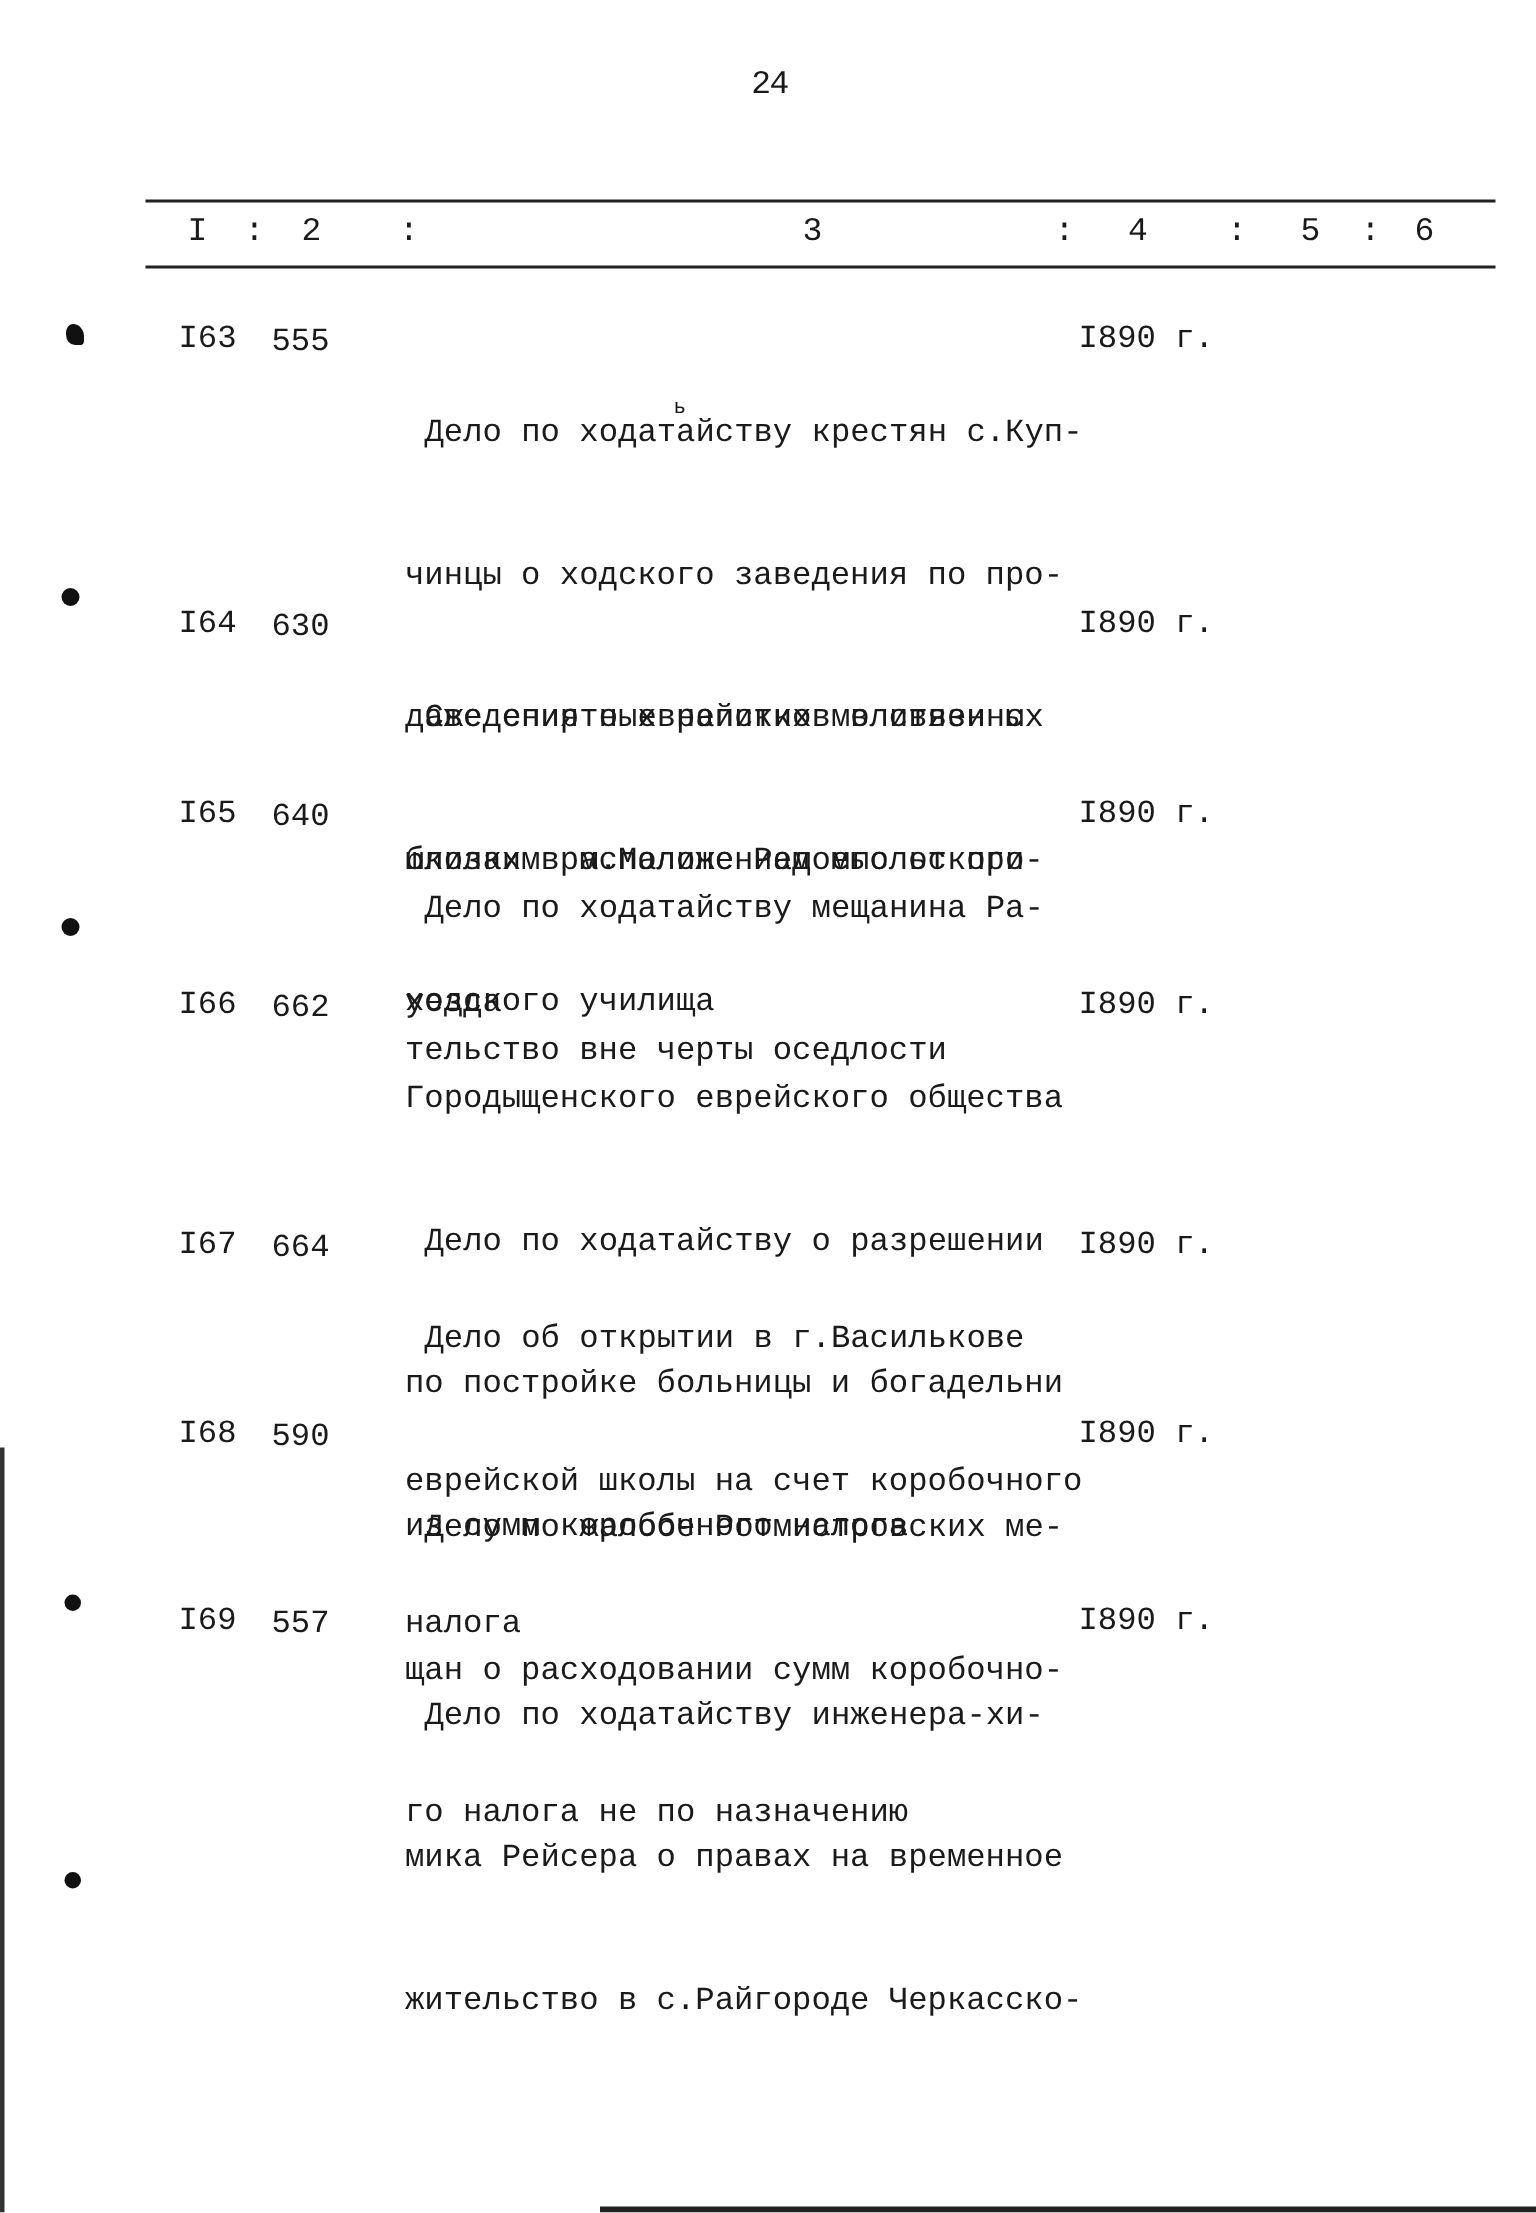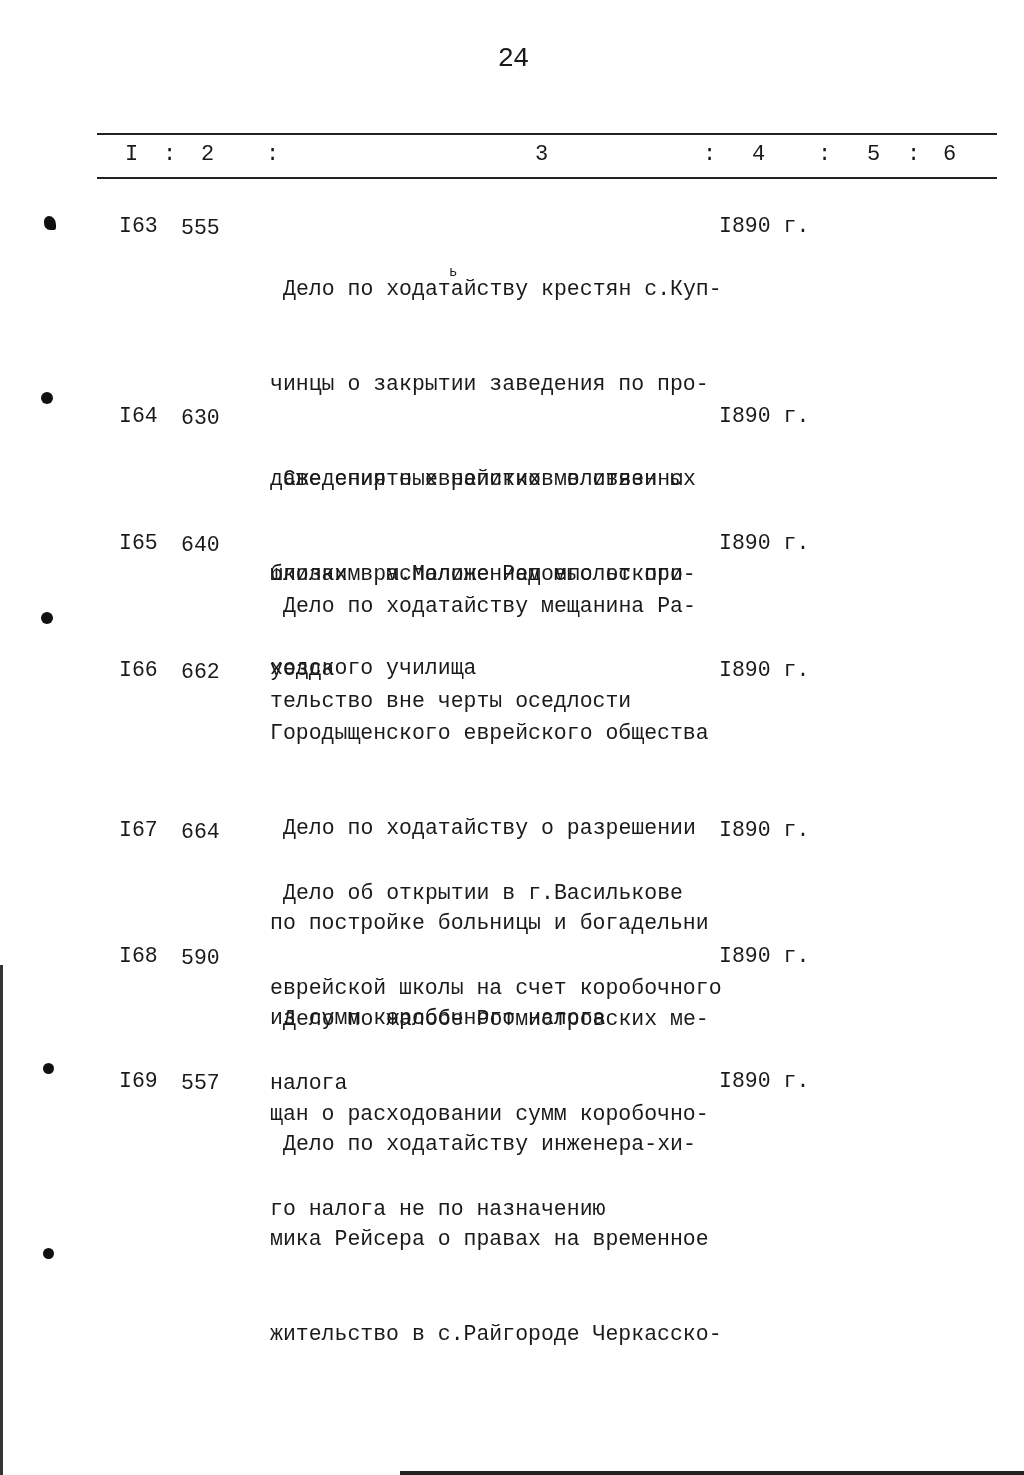--- a/index.html
+++ b/index.html
@@ -14,21 +14,21 @@
       overflow: hidden;
       font-family: "Liberation Mono", "DejaVu Sans Mono", monospace;
       color: #1a1a1a;
     }
     .page-number {
       position: absolute;
       top: 44px;
       left: 0;
       width: 1024px;
       text-align: center;
-      font-size: 27px;
+      font-size: 22px;
       letter-spacing: -1px;
       left: 1px;
     }
     .rule {
       position: absolute;
       left: 97px;
       width: 900px;
       height: 2px;
       background: #222;
     }
@@ -132,21 +132,21 @@
     <span style="left:943px">6</span>
   </div>
 
   <div class="rule bottom"></div>
 
   <div class="entry" style="top:211px">
     <span class="num">I63</span>
     <span class="ref">555</span>
     <div class="desc">
       <span class="line first"><span class="sup-insert"><span class="above" style="left:166px">ь</span></span><span>Дело по ходатайству крестян с.Куп-</span></span>
-      <span class="line">чинцы о закрытии заведения по про-</span>
+      <span class="line">чинцы о ходского заведения по про-</span>
       <span class="line">даже спиртных напитков в связи с</span>
       <span class="line">близким расположением его от при-</span>
       <span class="line">ходского училища</span>
     </div>
     <span class="date" style="left:719px">I890 г.</span>
   </div>
 
   <div class="entry" style="top:401px">
     <span class="num">I64</span>
     <span class="ref">630</span>

